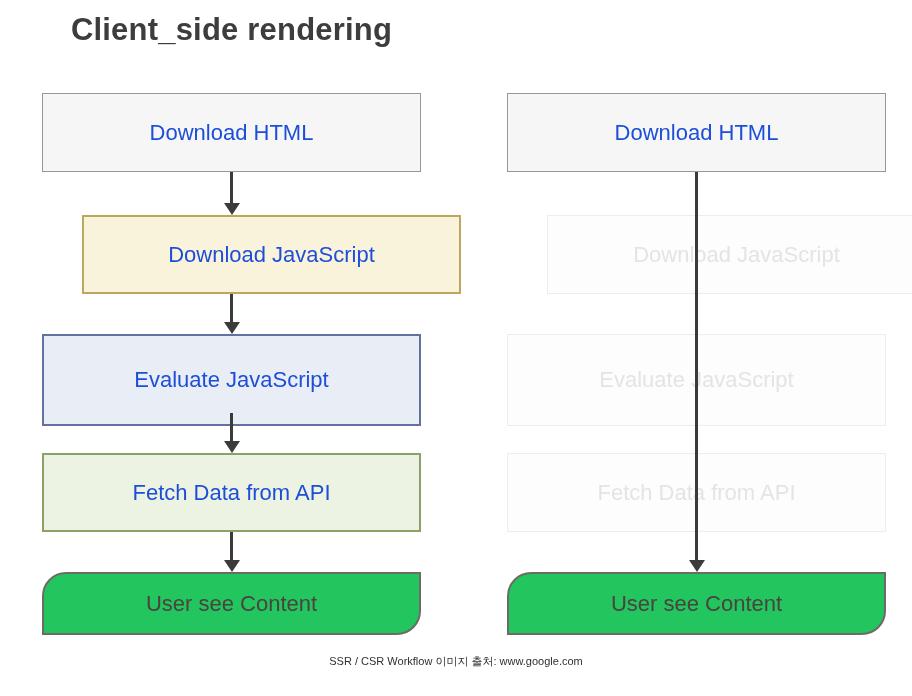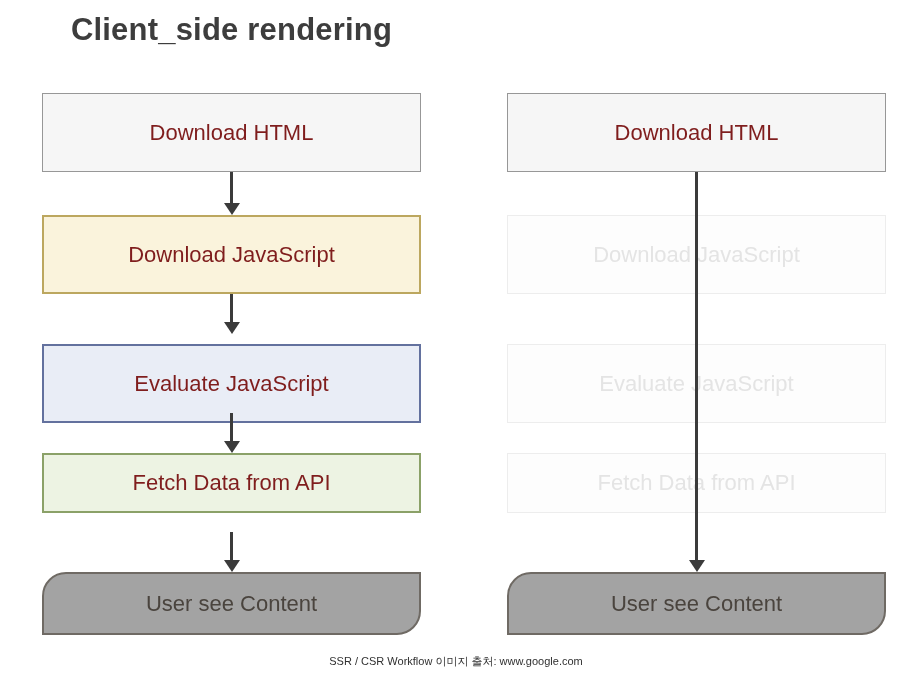--- a/index.html
+++ b/index.html
@@ -10,33 +10,33 @@
   .col{position:absolute;top:0;width:379px;height:100%;}
   .col-csr{left:42px;}
   .col-ssr{left:507px;}
   .col-title{
     position:absolute;top:12px;left:0;width:100%;text-align:center;
     font-size:31px;font-weight:600;color:#3d3d3d;letter-spacing:0.2px;
   }
   .box{
     position:absolute;left:0;width:100%;box-sizing:border-box;
     display:flex;align-items:center;justify-content:center;
-    font-size:22px;color:#7f1d1d;z-index:1;
+    font-size:22px;color:#1d4ed8;z-index:1;
   }
   .r1{top:93px;height:79px;}
-  .r2{top:215px;height:79px;}
-  .r3{top:334px;height:79px;margin-top:10px;}
-  .r4{top:453px;height:60px;}
+  .r2{top:215px;height:79px;margin-left:40px;}
+  .r3{top:334px;height:92px;}
+  .r4{top:453px;height:79px;}
   .r5{top:572px;height:63px;font-weight:400;}
   .v-gray {background:#f6f6f6;border:1.5px solid #979797;}
   .v-yellow{background:#faf3dc;border:2px solid #bca75f;}
   .v-blue {background:#e9edf6;border:2px solid #63719e;}
   .v-green {background:#edf3e3;border:2px solid #8ba168;}
   .v-tan{
-    background:#a3a3a3;border:2px solid #6f6a64;color:#4a443e;
+    background:#22c55e;border:2px solid #6f6a64;color:#4a443e;
     border-radius:24px 0 24px 0;z-index:2;font-size:22px;
   }
   .v-faded{background:#fdfdfd;border:1.5px solid #ededed;color:#e4e4e4;}
   .arrow{
     position:absolute;left:50%;transform:translateX(-50%);
     width:18px;display:flex;flex-direction:column;align-items:center;z-index:5;
   }
   .arrow .line{width:3px;flex:1;background:#3b3b3b;}
   .arrow .head{
     width:0;height:0;border-left:8px solid transparent;

